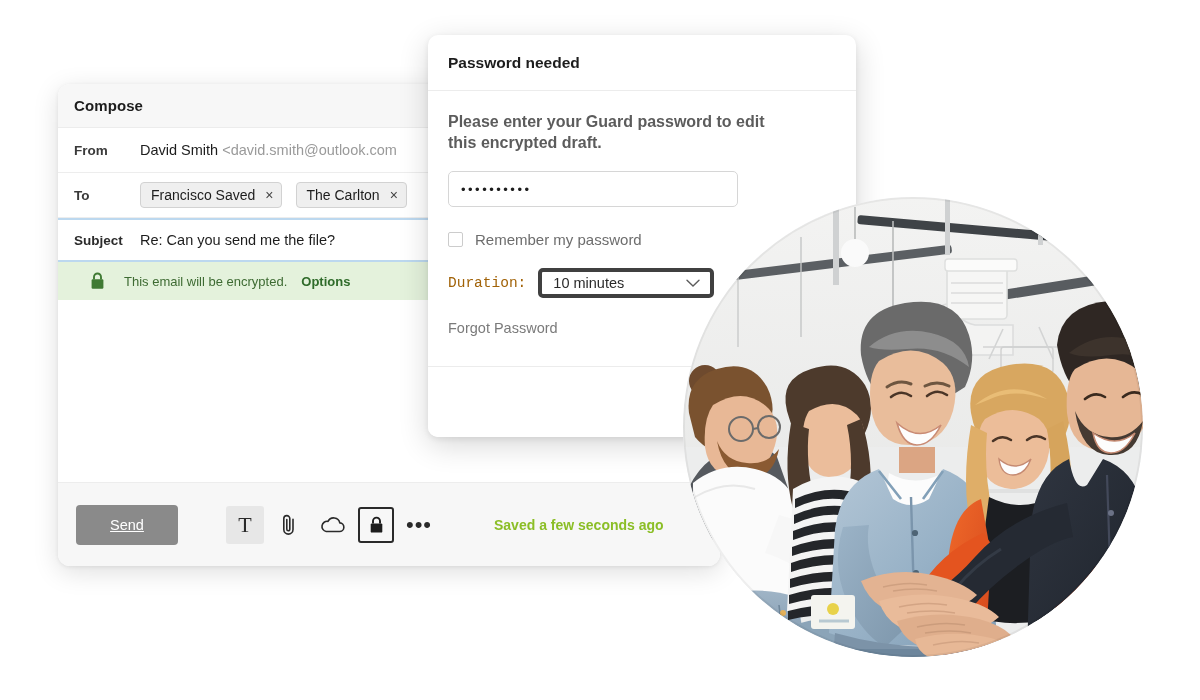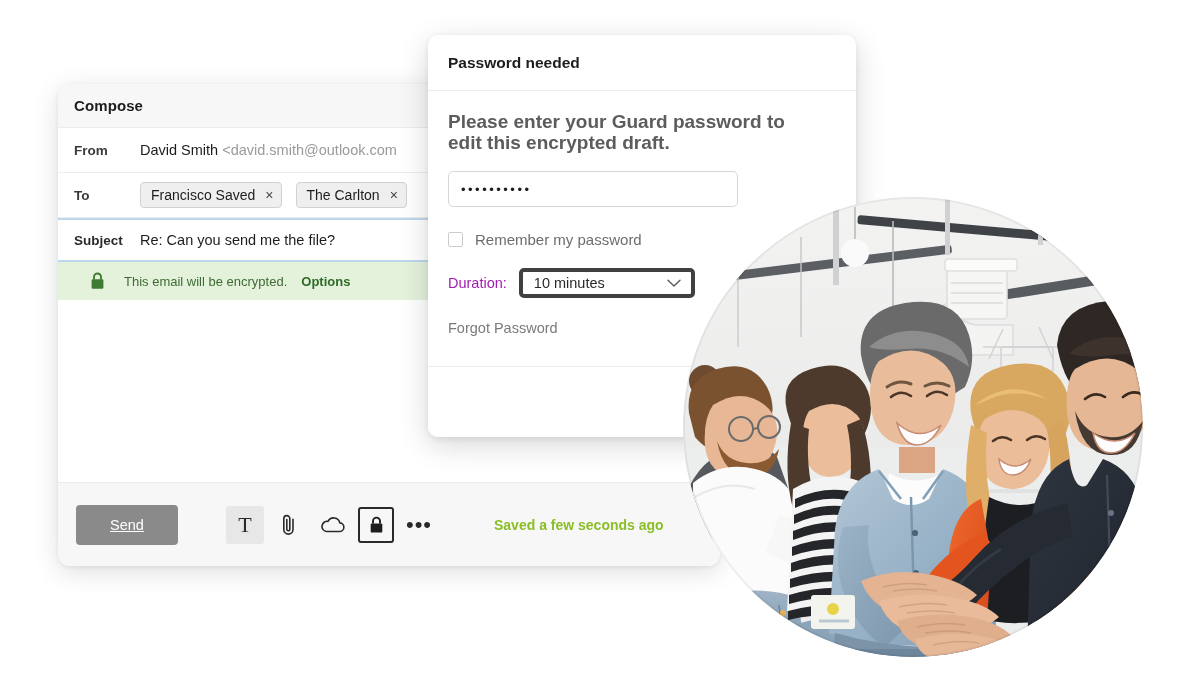--- a/index.html
+++ b/index.html
@@ -232,21 +232,21 @@
   #dialog-header .title {
     font-size: 15.5px;
     font-weight: bold;
     color: #1d1d1d;
   }
   #dialog-content {
     padding: 20px 20px 0 20px;
     height: 275px;
   }
   #dialog-prompt {
-    font-size: 19px;
+    font-size: 16px;
     font-weight: bold;
     color: #5c5c5c;
     line-height: 21px;
     width: 345px;
     margin-bottom: 18px;
   }
   #password-input {
     width: 290px;
     height: 36px;
     border: 1px solid #d6d6d6;
@@ -282,21 +282,22 @@
     color: #6d6d6d;
   }
   #duration-row {
     display: flex;
     align-items: center;
     gap: 12px;
     margin-bottom: 22px;
   }
   #duration-label {
     font-size: 14.5px;
-    color: #a21caf;
+    color: #a16207;
+    font-family: Liberation Mono, monospace;
   }
   #duration-select {
     width: 176px;
     height: 30px;
     border: 4px solid #404040;
     border-radius: 5px;
     background: #ffffff;
     display: flex;
     align-items: center;
     justify-content: space-between;

